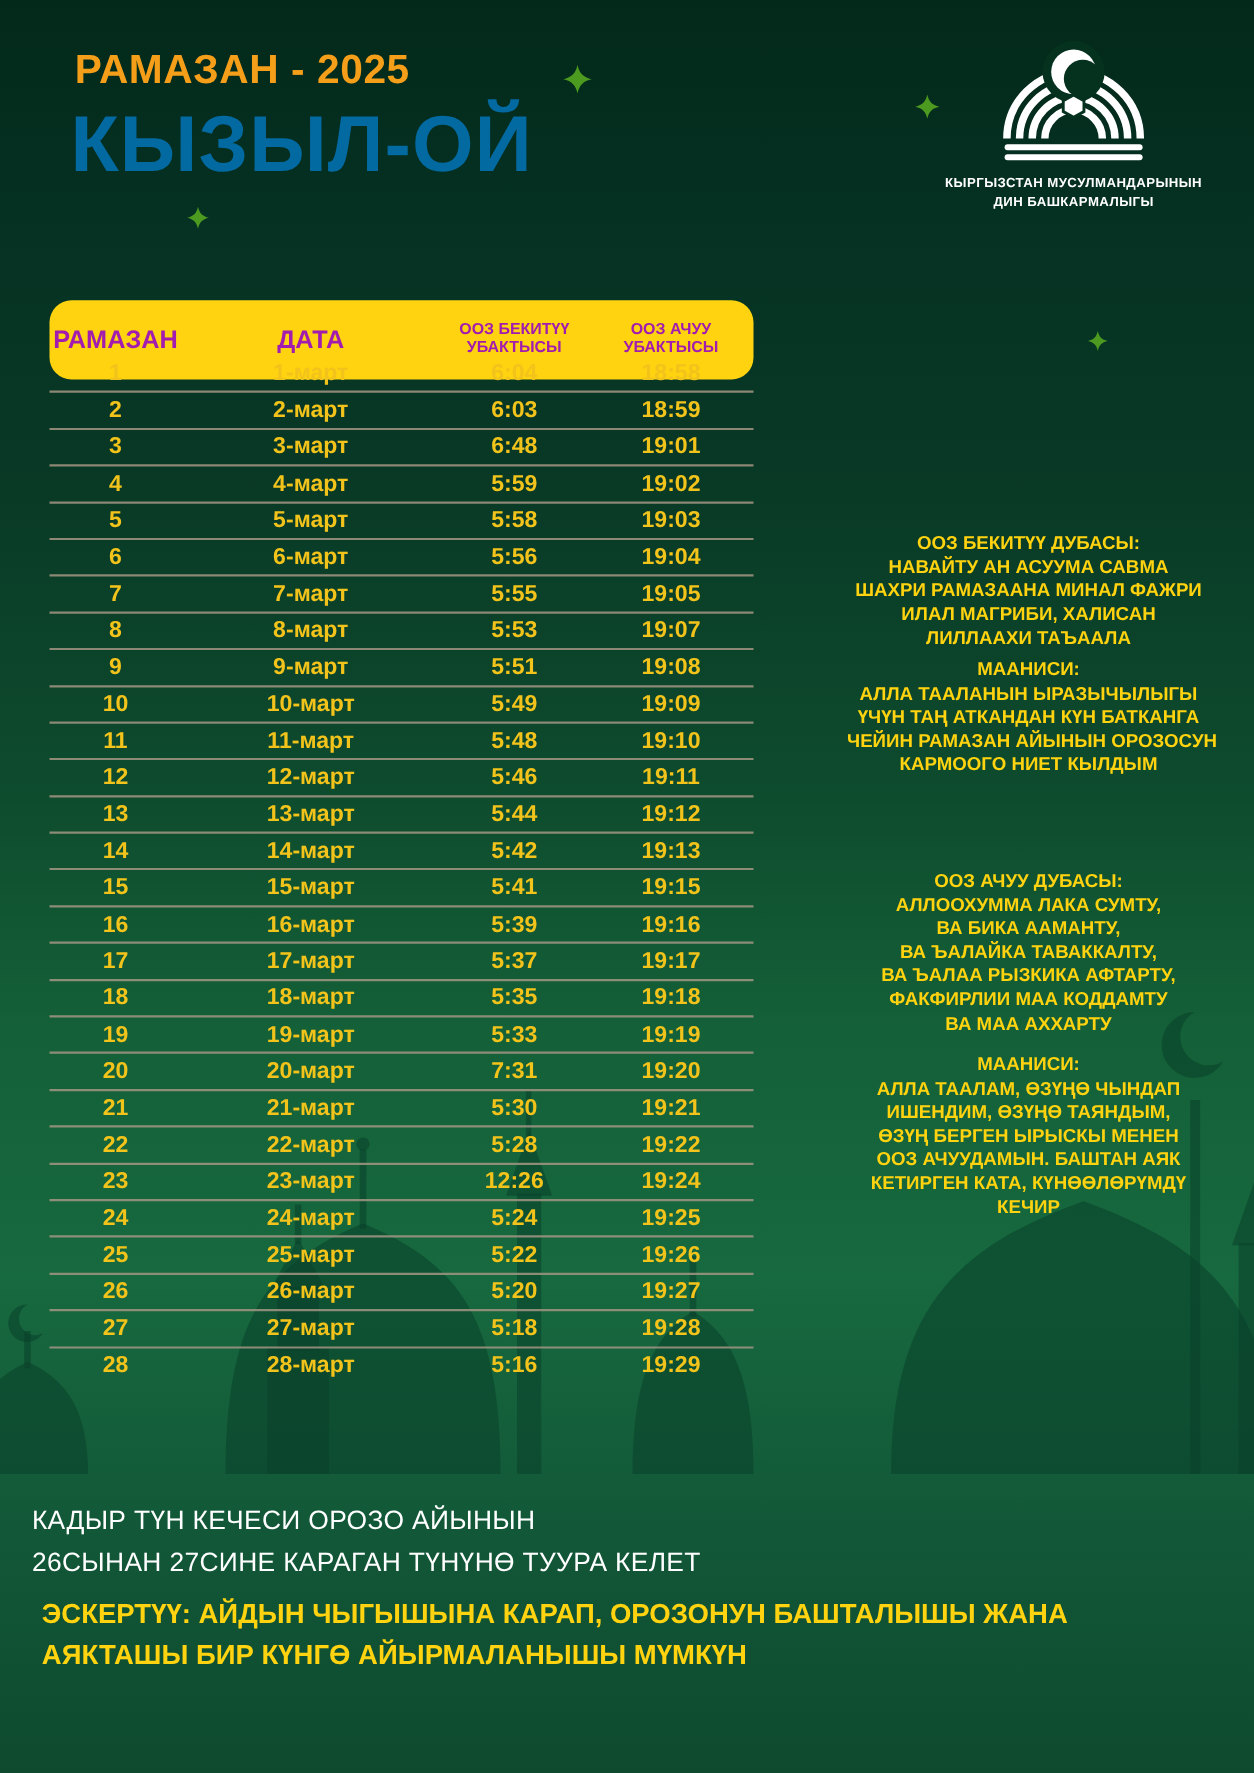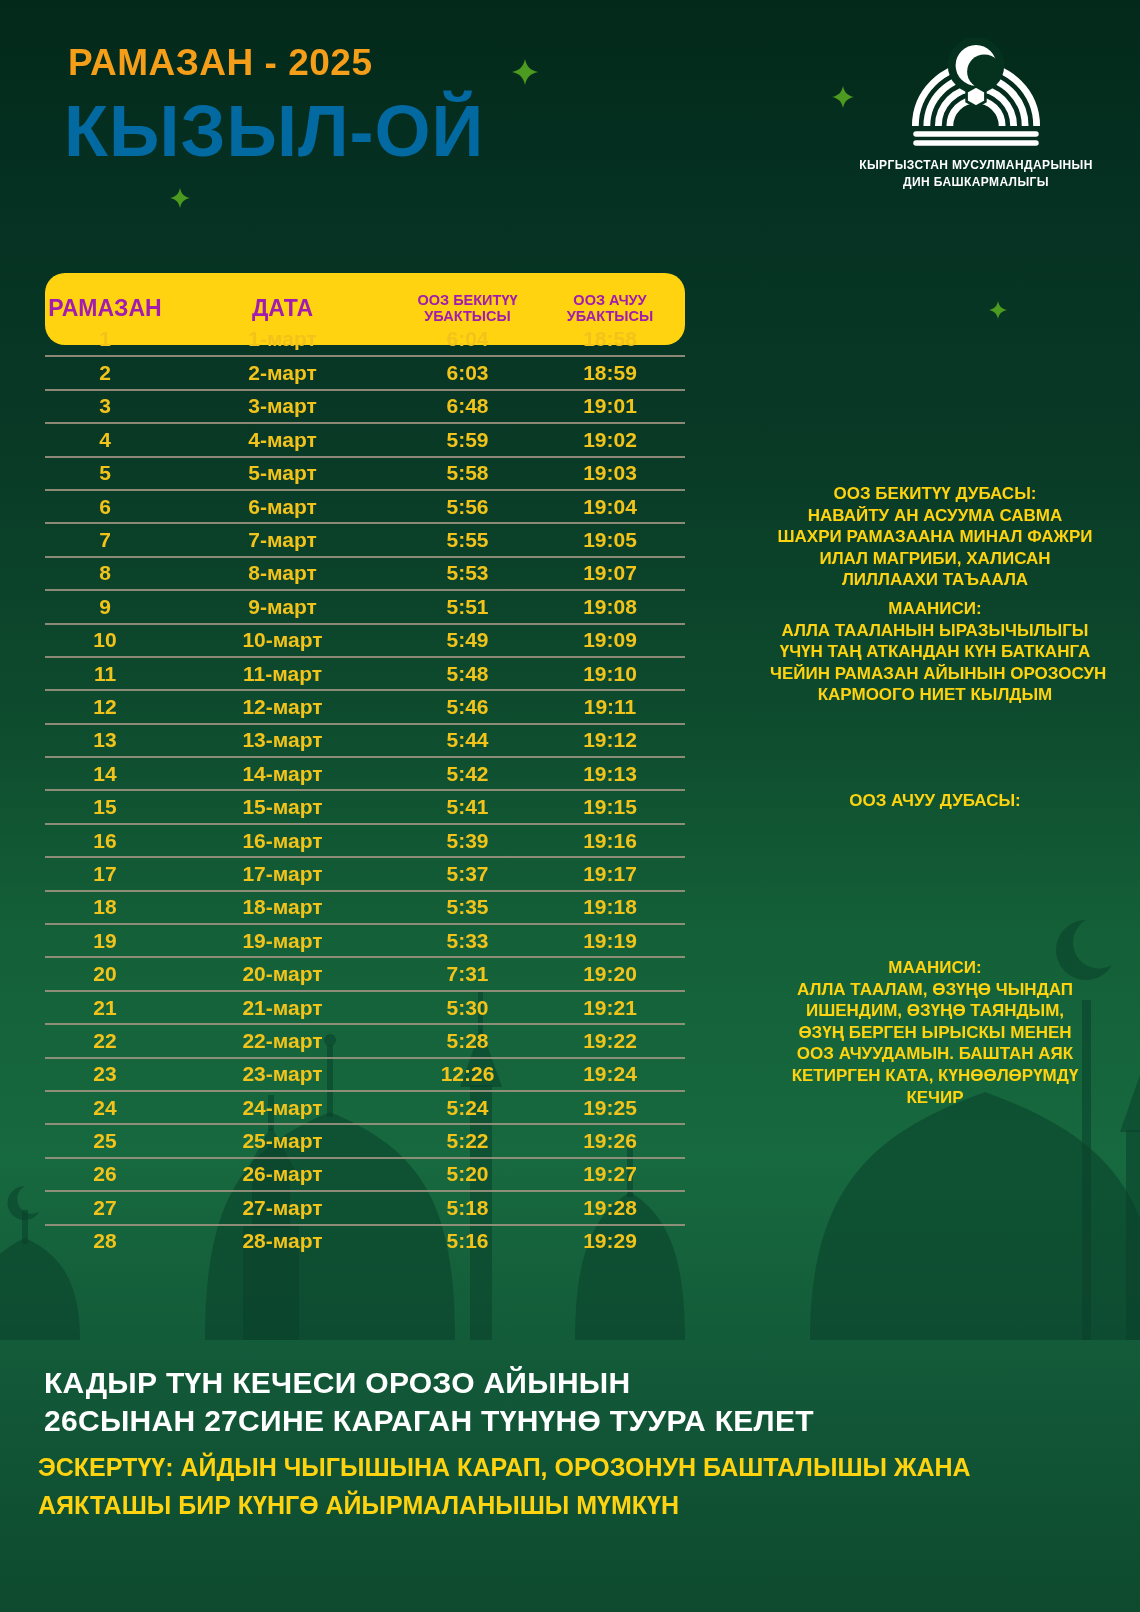--- a/index.html
+++ b/index.html
@@ -31,21 +31,21 @@
     display:grid;grid-template-columns:120px 235px 135px 150px;height:33.4px;
     align-items:center;box-sizing:border-box;
   }
   .t-row + .t-row{border-top:2px solid rgba(163,150,132,.85);}
   .t-cell{text-align:center;color:#F2C31B;font-weight:700;font-size:21px;}
   
   .dua{left:770px;width:330px;text-align:center;color:#FFD30F;font-weight:800;
        font-size:17px;line-height:21.6px;}
   .dua .line{white-space:nowrap;}
   
-  .foot-head{left:44px;top:1364px;color:#ffffff;font-weight:700;font-size:30px;line-height:38px;letter-spacing:.3px;}
+  .foot-head{left:29px;top:1364px;color:#ffffff;font-weight:400;font-size:24px;line-height:38px;letter-spacing:.3px;}
   .foot-note{left:38px;top:1448px;color:#FFD30F;font-weight:700;font-size:25px;line-height:38px;}
   
   .skyline{left:0;top:880px;width:1140px;height:460px;pointer-events:none;}
 </style>
 </head>
 <body>
 
 <svg class="abs skyline" viewBox="0 0 1140 460" fill="#0A3F29" fill-opacity="0.55" xmlns="http://www.w3.org/2000/svg">
 
   <path d="M-30 460 C-30 395 -5 372 25 358 C55 372 80 395 80 460 Z"></path>
@@ -304,20 +304,28 @@
   <div class="line">МААНИСИ:</div>
   <div>
       <div class="line">АЛЛА ТААЛАНЫН ЫРАЗЫЧЫЛЫГЫ</div>
       <div class="line">ҮЧҮН ТАҢ АТКАНДАН КҮН БАТКАНГА</div>
       <div class="line">ЧЕЙИН РАМАЗАН АЙЫНЫН ОРОЗОСУН</div>
       <div class="line">КАРМООГО НИЕТ КЫЛДЫМ</div>
     </div>
 </div>
 <div class="abs dua" style="top:790px">
   <div class="line">ООЗ АЧУУ ДУБАСЫ:</div>
+  <div>
+      <div class="line">АЛЛООХУММА ЛАКА СУМТУ,</div>
+      <div class="line">ВА БИКА ААМАНТУ,</div>
+      <div class="line">ВА ЪАЛАЙКА ТАВАККАЛТУ,</div>
+      <div class="line">ВА ЪАЛАА РЫЗКИКА АФТАРТУ,</div>
+      <div class="line">ФАКФИРЛИИ МАА КОДДАМТУ</div>
+      <div class="line">ВА МАА АХХАРТУ</div>
+    </div>
 </div>
 <div class="abs dua" style="top:957px">
   <div class="line">МААНИСИ:</div>
   <div>
       <div class="line">АЛЛА ТААЛАМ, ӨЗҮҢӨ ЧЫНДАП</div>
       <div class="line">ИШЕНДИМ, ӨЗҮҢӨ ТАЯНДЫМ,</div>
       <div class="line">ӨЗҮҢ БЕРГЕН ЫРЫСКЫ МЕНЕН</div>
       <div class="line">ООЗ АЧУУДАМЫН. БАШТАН АЯК</div>
       <div class="line">КЕТИРГЕН КАТА, КҮНӨӨЛӨРҮМДҮ</div>
       <div class="line">КЕЧИР</div>

